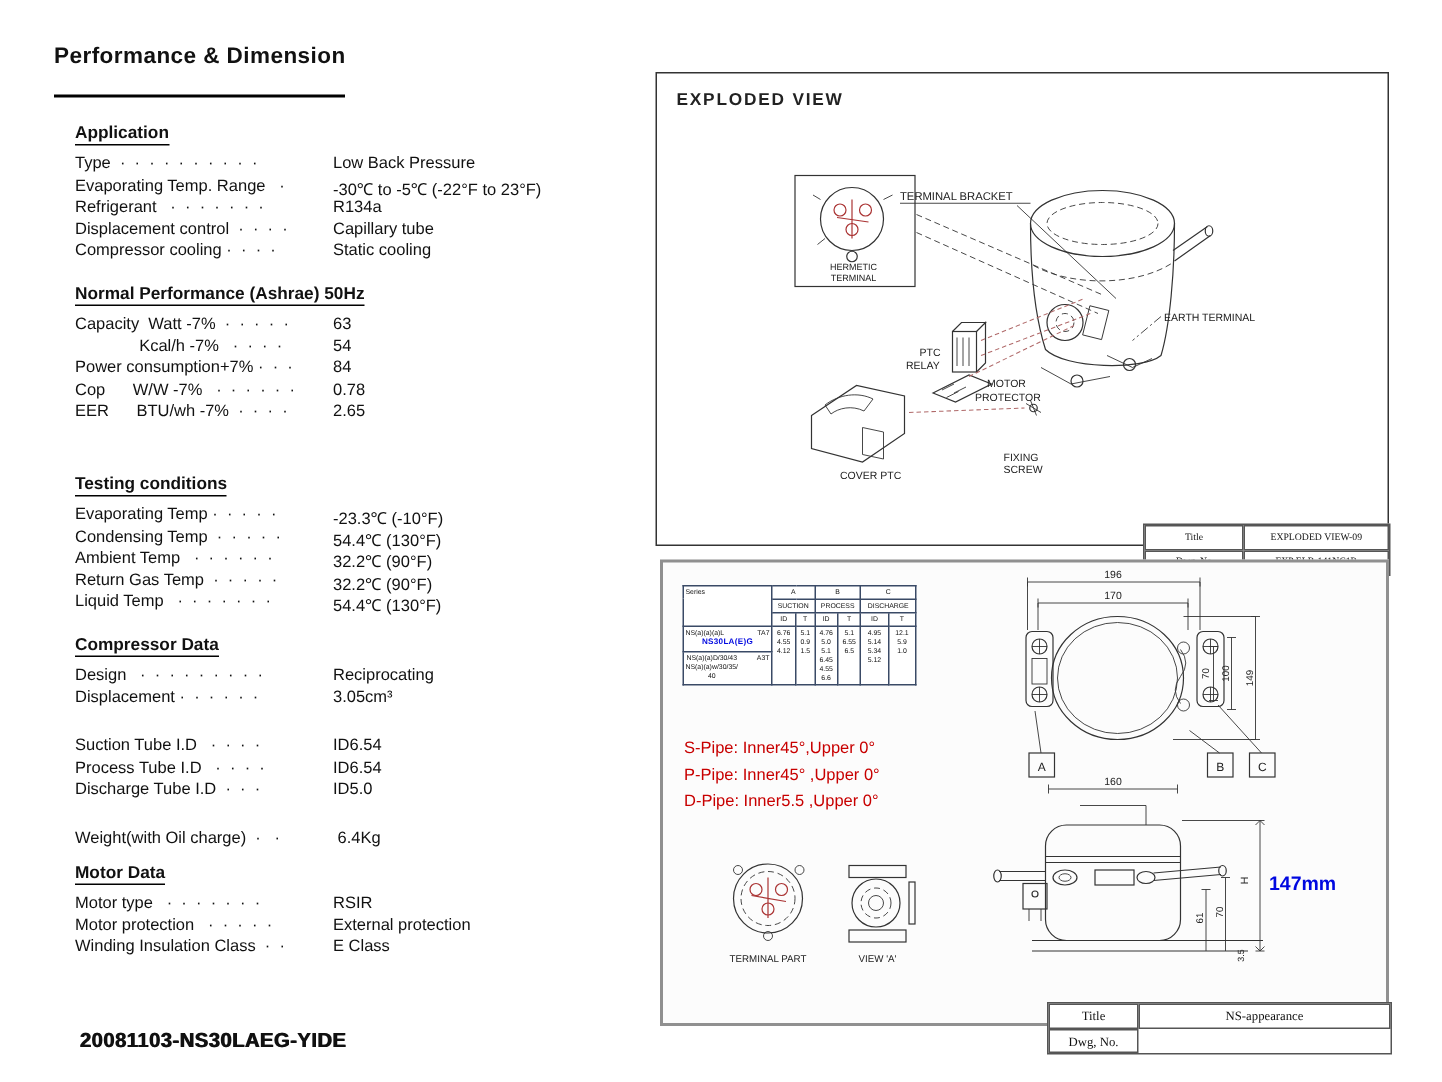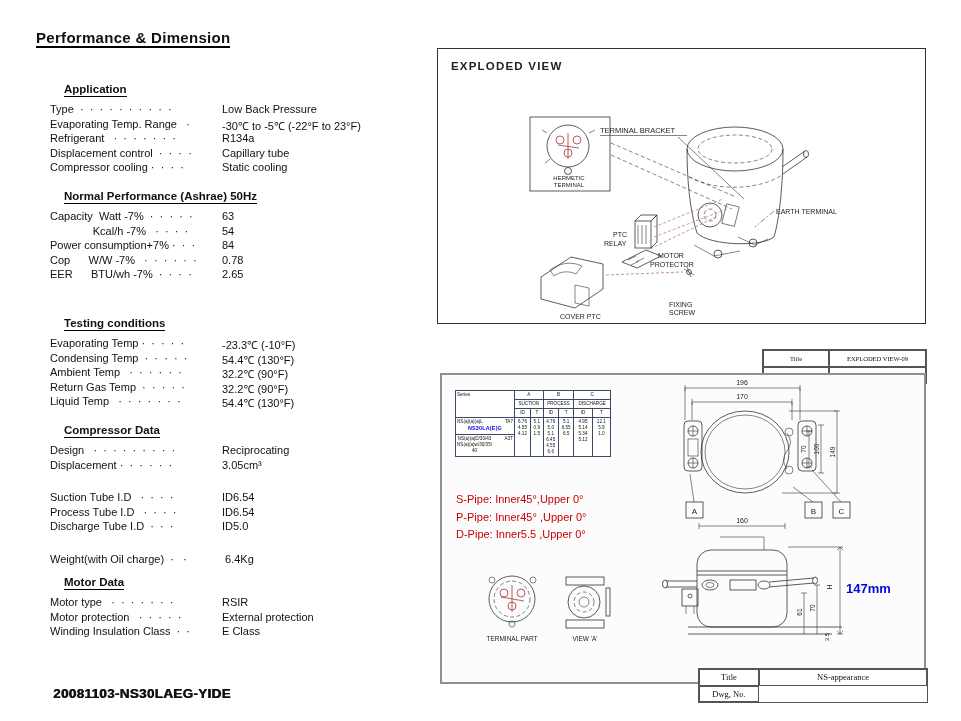--- a/index.html
+++ b/index.html
@@ -1,32 +1,32 @@
 <!DOCTYPE html>
 <html><head>
 <meta charset="utf-8">
 <style>
   html,body{margin:0;padding:0;}
   body{width:961px;height:721px;background:#fff;position:relative;
        font-family:"Liberation Sans",sans-serif;color:#111;overflow:hidden;}
   .page-title{position:absolute;left:36px;top:29px;font-size:15px;font-weight:bold;
-       border-bottom:2px solid #000;padding-bottom:0;letter-spacing:.3px;}
+       border-bottom:2px solid #000;padding-bottom:17px;letter-spacing:.3px;}
   .specs{position:absolute;left:50px;top:73px;width:392px;}
   .section{position:absolute;left:0;width:392px;}
   .sec-app{top:6px;} .sec-np{top:113px;} .sec-tc{top:240px;} .sec-cd{top:347px;} .sec-md{top:499px;}
-  .section h3{display:inline-block;font-size:11.5px;font-weight:bold;margin:0 0 6px 14px;
+  .section h3{display:inline-block;font-size:11.5px;font-weight:bold;margin:0 0 6px 0;
        border-bottom:1.5px solid #000;padding-bottom:1px;}
   .spec-row{position:relative;height:14.5px;font-size:11px;}
   .spec-row.spacer{height:18px;}
   .spec-row .lbl{white-space:pre;}
   .spec-row .val{position:absolute;left:172px;top:0;white-space:pre;}
   .footer-code{position:absolute;left:53px;top:686px;font-size:13.5px;font-weight:bold;
        letter-spacing:.3px;text-shadow:.6px 0 0 #111;}
 
-  .exploded{position:absolute;left:437px;top:48px;width:489px;height:276px;
+  .exploded{position:absolute;left:437px;top:48px;width:489px;height:316px;
        border:1.5px solid #333;background:#fff;box-sizing:border-box;}
   .dimension{position:absolute;left:440px;top:373px;width:486px;height:311px;
        border:2px solid #909090;background:#fcfcfc;box-sizing:border-box;}
   svg{position:absolute;left:0;top:0;}
   svg text{fill:#222;}
   .ln{stroke:#333;stroke-width:.8;fill:none;}
   .lt{stroke:#333;stroke-width:.6;fill:none;}
   .dash{stroke-dasharray:4 2.5;}
   .dashdot{stroke-dasharray:6 2 1.5 2;}
   .red{stroke:#b06a6a;stroke-width:.7;fill:none;stroke-dasharray:3 2;}

